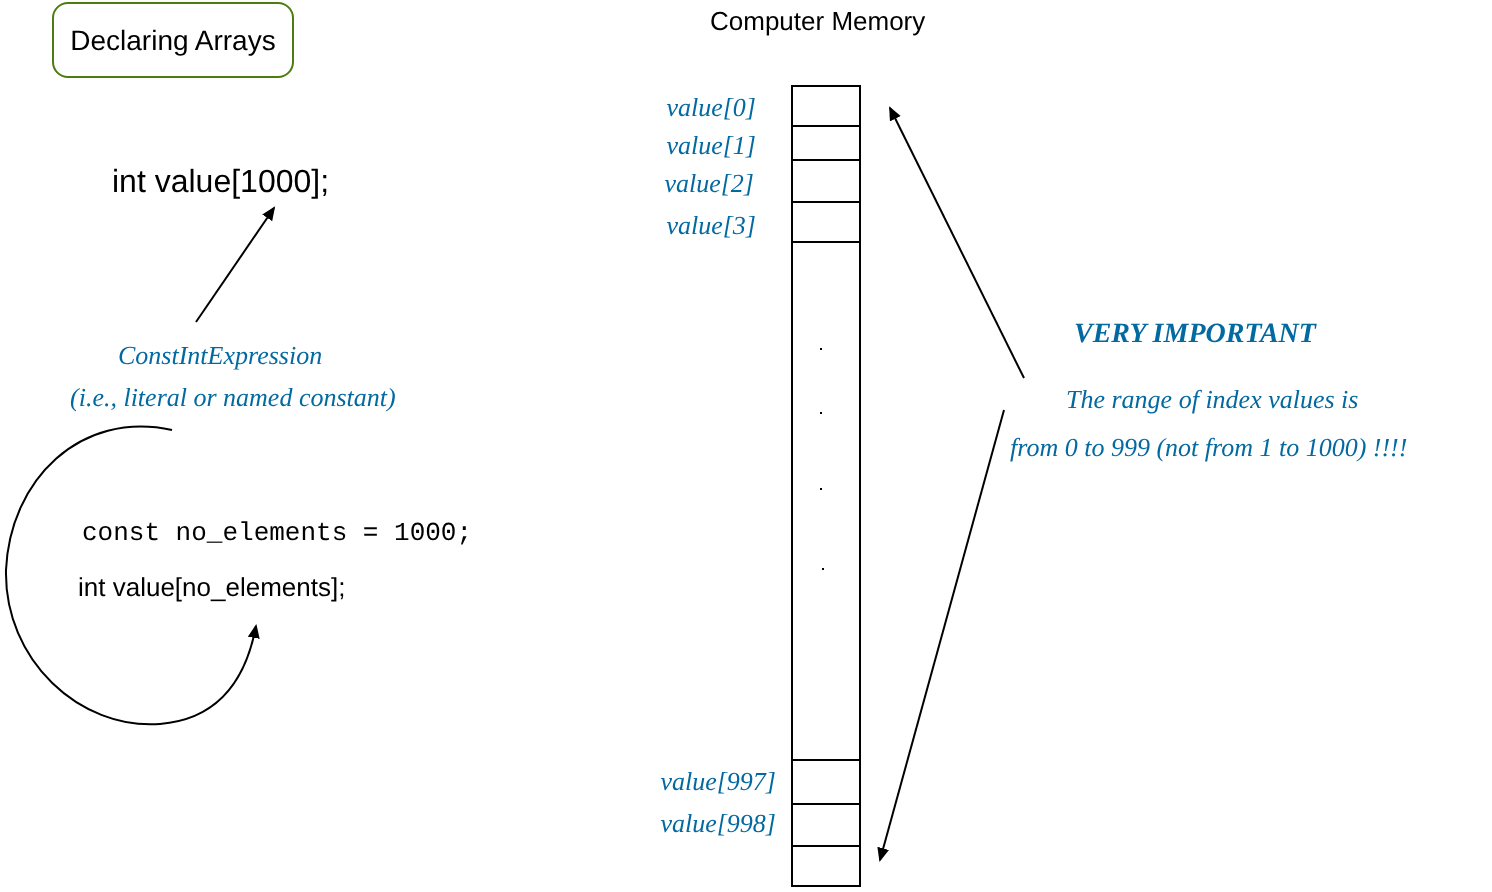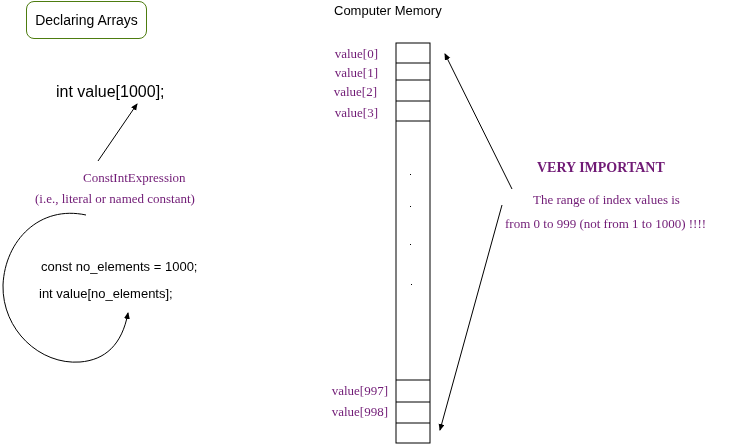--- a/index.html
+++ b/index.html
@@ -1,18 +1,18 @@
 <!DOCTYPE html>
 <html><head>
   <meta charset="utf-8">
   <style>
     html, body { margin: 0; padding: 0; background: #ffffff; }
     body { width: 746px; height: 446px; position: relative; overflow: hidden; }
     .sans { font-family: "Liberation Sans", "DejaVu Sans", sans-serif; color: #000; }
-    .serif { font-family: "Liberation Serif", "DejaVu Serif", serif; color: #701a75; }
+    .serif { font-family: "Liberation Serif", "DejaVu Serif", serif; color: #0369a1; font-style: italic; }
     .abs { position: absolute; white-space: nowrap; }
     #title-box {
       position: absolute; left: 26px; top: 1px; width: 121px; height: 38px;
       border: 1px solid #4d7c0f; border-radius: 8px; box-sizing: border-box;
       display: flex; align-items: center; justify-content: center;
       font-size: 14px;
     }
     svg#diagram { position: absolute; left: 0; top: 0; }
     .cell-label { font-size: 13px; text-align: right; width: 70px; }
   </style>
@@ -51,27 +51,27 @@
   <line x1="512" y1="189" x2="445" y2="54" stroke="#000" stroke-width="1" marker-end="url(#arrowhead)"></line>
   <line x1="502" y1="205" x2="440" y2="430" stroke="#000" stroke-width="1" marker-end="url(#arrowhead)"></line>
 </svg>
 
 <div id="title-box" class="sans">
   <span>Declaring Arrays</span>
 </div>
 
 <div class="abs sans" style="left:56px; top:83px; font-size:16px;">int value[1000];</div>
 
-<div class="abs serif" style="left:59px; top:170px; font-size:13px;margin-left:24px;">ConstIntExpression</div>
+<div class="abs serif" style="left:59px; top:170px; font-size:13px;">ConstIntExpression</div>
 <div class="abs serif" style="left:35px; top:191px; font-size:13px;">(i.e., literal or named constant)</div>
 
-<div class="abs sans" style="left:41px; top:259px; font-size:13px;">const no_elements = 1000;</div>
+<div class="abs sans" style="left:41px; top:259px; font-size:13px;font-family:Liberation Mono, monospace;">const no_elements = 1000;</div>
 <div class="abs sans" style="left:39px; top:286px; font-size:13px;text-align:center;">int value[no_elements];</div>
 
-<div class="abs sans" style="left:334px; top:3px; font-size:13px;text-align:right;">Computer Memory</div>
+<div class="abs sans" style="left:355px; top:3px; font-size:13px;text-align:right;">Computer Memory</div>
 
 <div class="abs serif cell-label" style="left:308px; top:46px;">value[0]</div>
 <div class="abs serif cell-label" style="left:308px; top:65px;">value[1]</div>
 <div class="abs serif cell-label" style="left:307px; top:84px;">value[2]</div>
 <div class="abs serif cell-label" style="left:308px; top:105px;">value[3]</div>
 
 <div class="abs serif cell-label" style="left:318px; top:383px;">value[997]</div>
 <div class="abs serif cell-label" style="left:318px; top:404px;">value[998]</div>
 <div class="abs serif cell-label" style="left:318px; top:426px;margin-top:21px;">value[999]</div>
 

